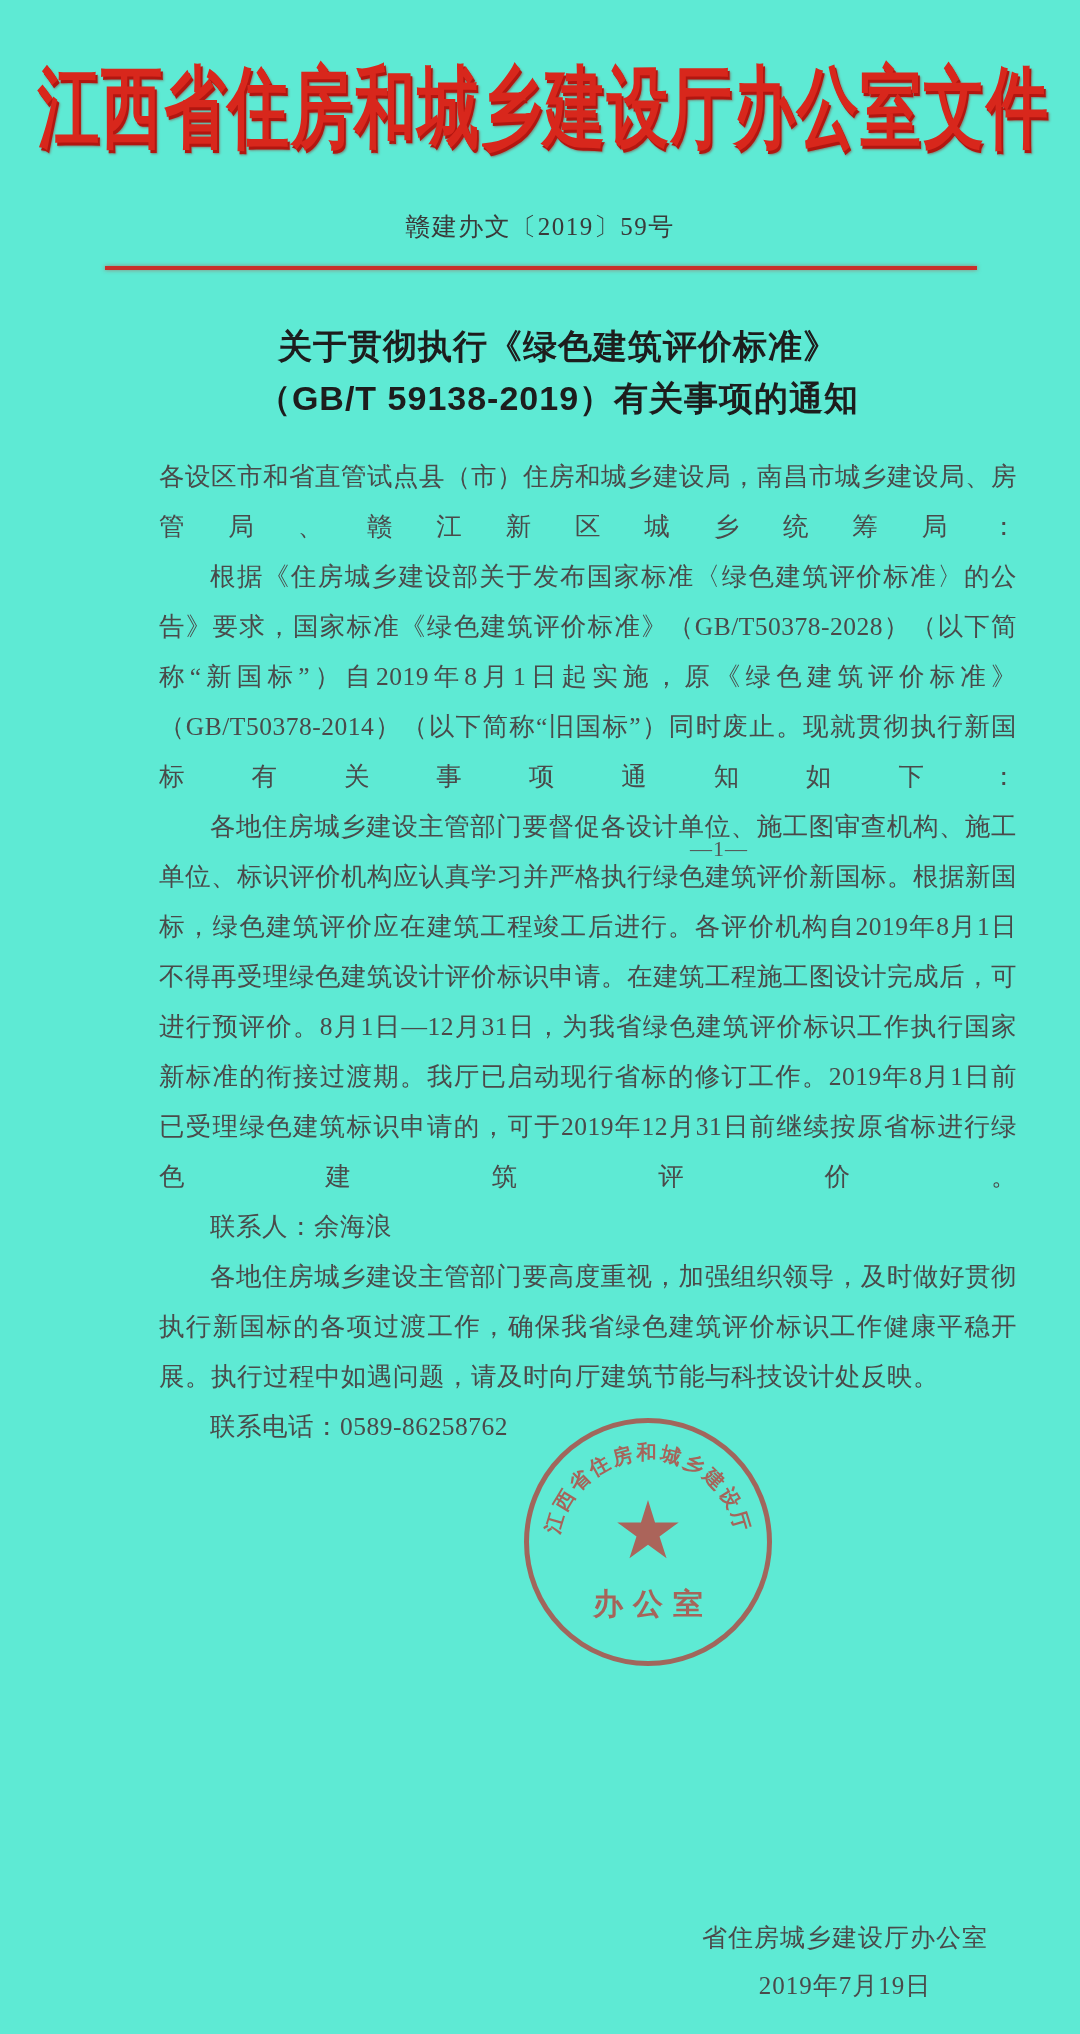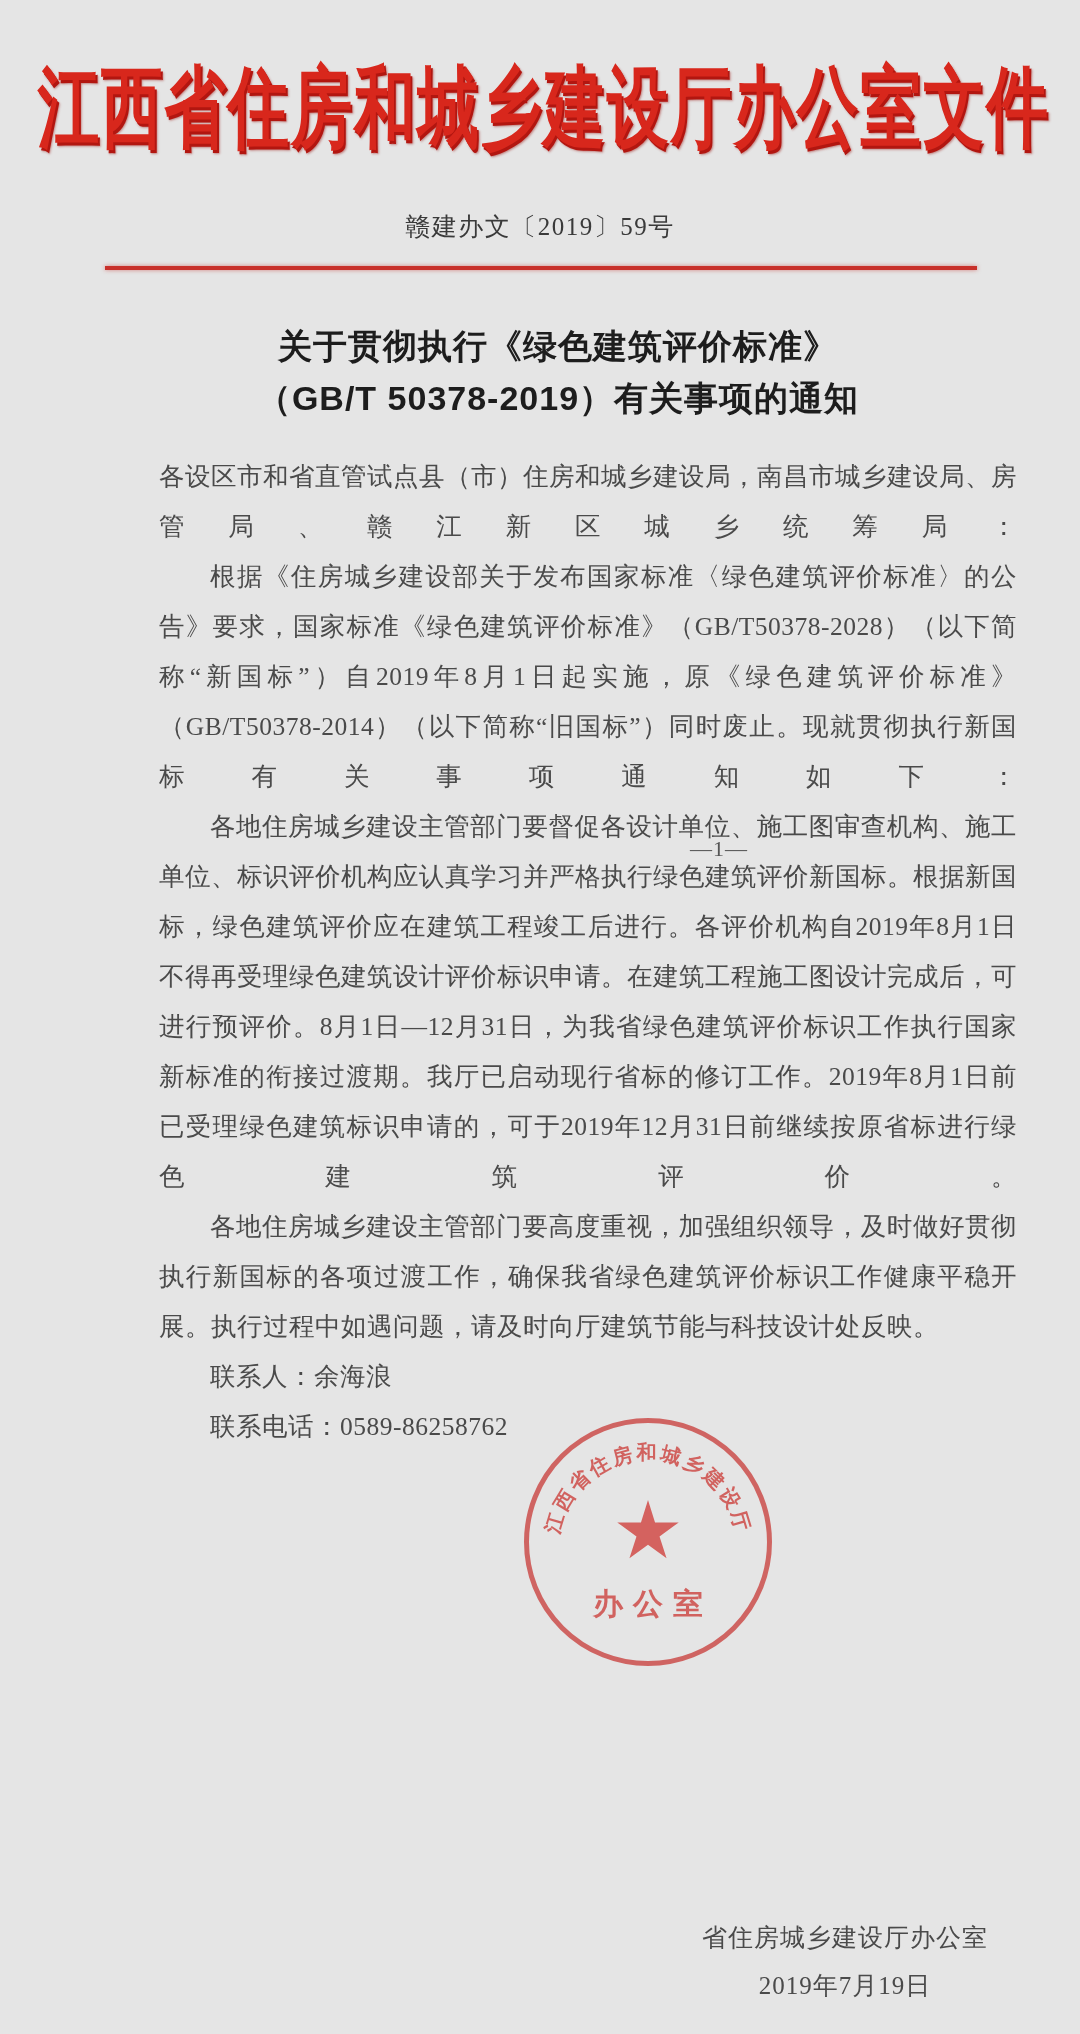--- a/index.html
+++ b/index.html
@@ -13,21 +13,21 @@
     font-family: "Liberation Serif", "DejaVu Serif", serif;
     color: #333333;
     position: relative;
     overflow: hidden;
   }
 
   .page {
     position: relative;
     width: 1080px;
     height: 2034px;
-    background: #e5e5e5;
+    background: #5eead4;
     box-sizing: border-box;
   }
 
   
   .masthead {
     position: absolute;
     top: 64px;
     left: 0;
     width: 1080px;
     text-align: center;
@@ -193,29 +193,29 @@
   <div class="masthead">
     <div class="masthead-title">江西省住房和城乡建设厅办公室文件</div>
   </div>
 
   <div class="doc-number">赣建办文〔2019〕59号</div>
 
   <div class="red-rule"></div>
 
   <div class="doc-title">
     <span class="line">关于贯彻执行《绿色建筑评价标准》</span>
-    <span class="line">（GB/T 50378-2019）有关事项的通知</span>
+    <span class="line">（GB/T 59138-2019）有关事项的通知</span>
   </div>
 
   <div class="body-block">
     <p class="para justify-all">各设区市和省直管试点县（市）住房和城乡建设局，南昌市城乡建设局、房管局、赣江新区城乡统筹局：</p>
     <p class="para indent justify-all">根据《住房城乡建设部关于发布国家标准〈绿色建筑评价标准〉的公告》要求，国家标准《绿色建筑评价标准》（GB/T50378-2028）（以下简称“新国标”）自2019年8月1日起实施，原《绿色建筑评价标准》（GB/T50378-2014）（以下简称“旧国标”）同时废止。现就贯彻执行新国标有关事项通知如下：</p>
     <p class="para indent justify-all">各地住房城乡建设主管部门要督促各设计单位、施工图审查机构、施工单位、标识评价机构应认真学习并严格执行绿色建筑评价新国标。根据新国标，绿色建筑评价应在建筑工程竣工后进行。各评价机构自2019年8月1日不得再受理绿色建筑设计评价标识申请。在建筑工程施工图设计完成后，可进行预评价。8月1日—12月31日，为我省绿色建筑评价标识工作执行国家新标准的衔接过渡期。我厅已启动现行省标的修订工作。2019年8月1日前已受理绿色建筑标识申请的，可于2019年12月31日前继续按原省标进行绿色建筑评价。</p>
+    <p class="para indent">联系人：余海浪</p>
     <p class="para indent">各地住房城乡建设主管部门要高度重视，加强组织领导，及时做好贯彻执行新国标的各项过渡工作，确保我省绿色建筑评价标识工作健康平稳开展。执行过程中如遇问题，请及时向厅建筑节能与科技设计处反映。</p>
-    <p class="para indent">联系人：余海浪</p>
     <p class="para indent">联系电话：0589-86258762</p>
   </div>
 
   <div class="folio">—1—</div>
 
   <div class="seal">
     <svg class="arc-text" viewBox="0 0 248 248">
       <defs>
         <path id="sealArc" d="M 30,132 A 94,94 0 0 1 218,132"></path>
       </defs>

